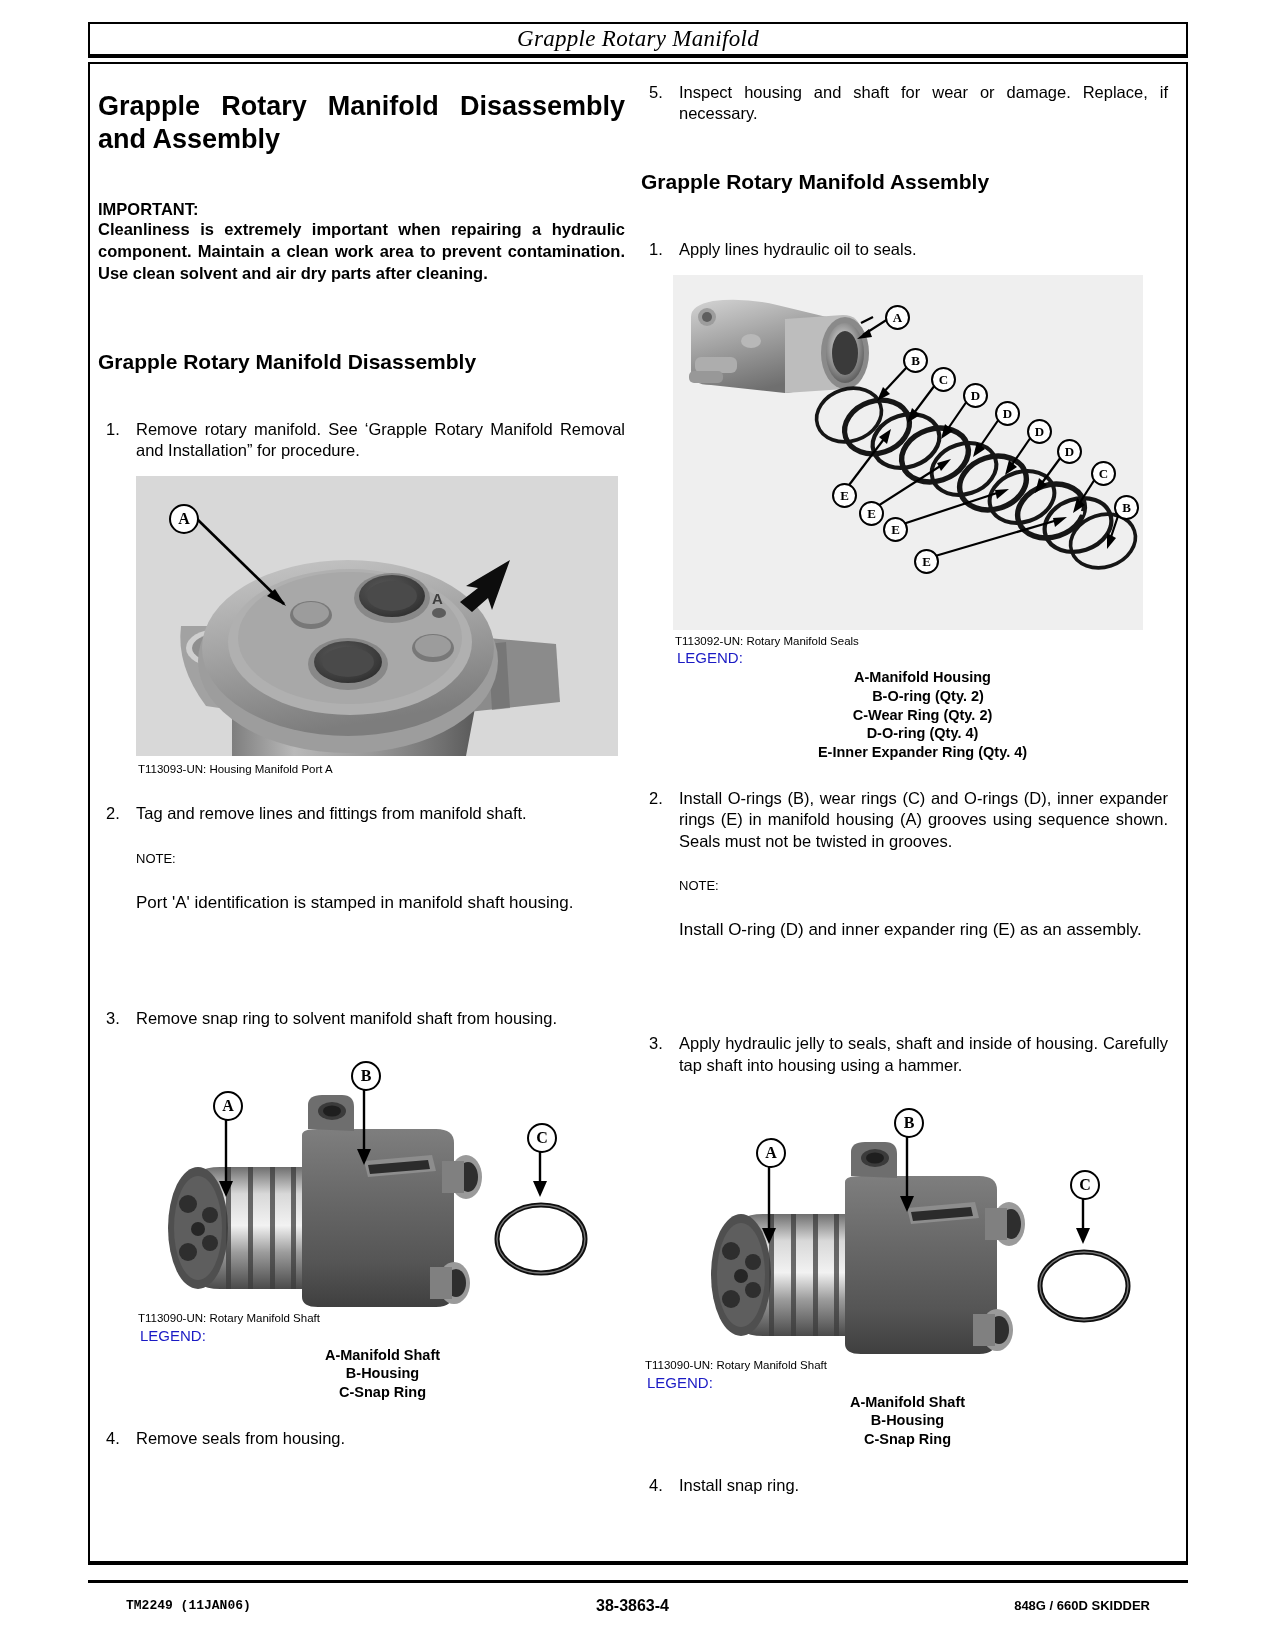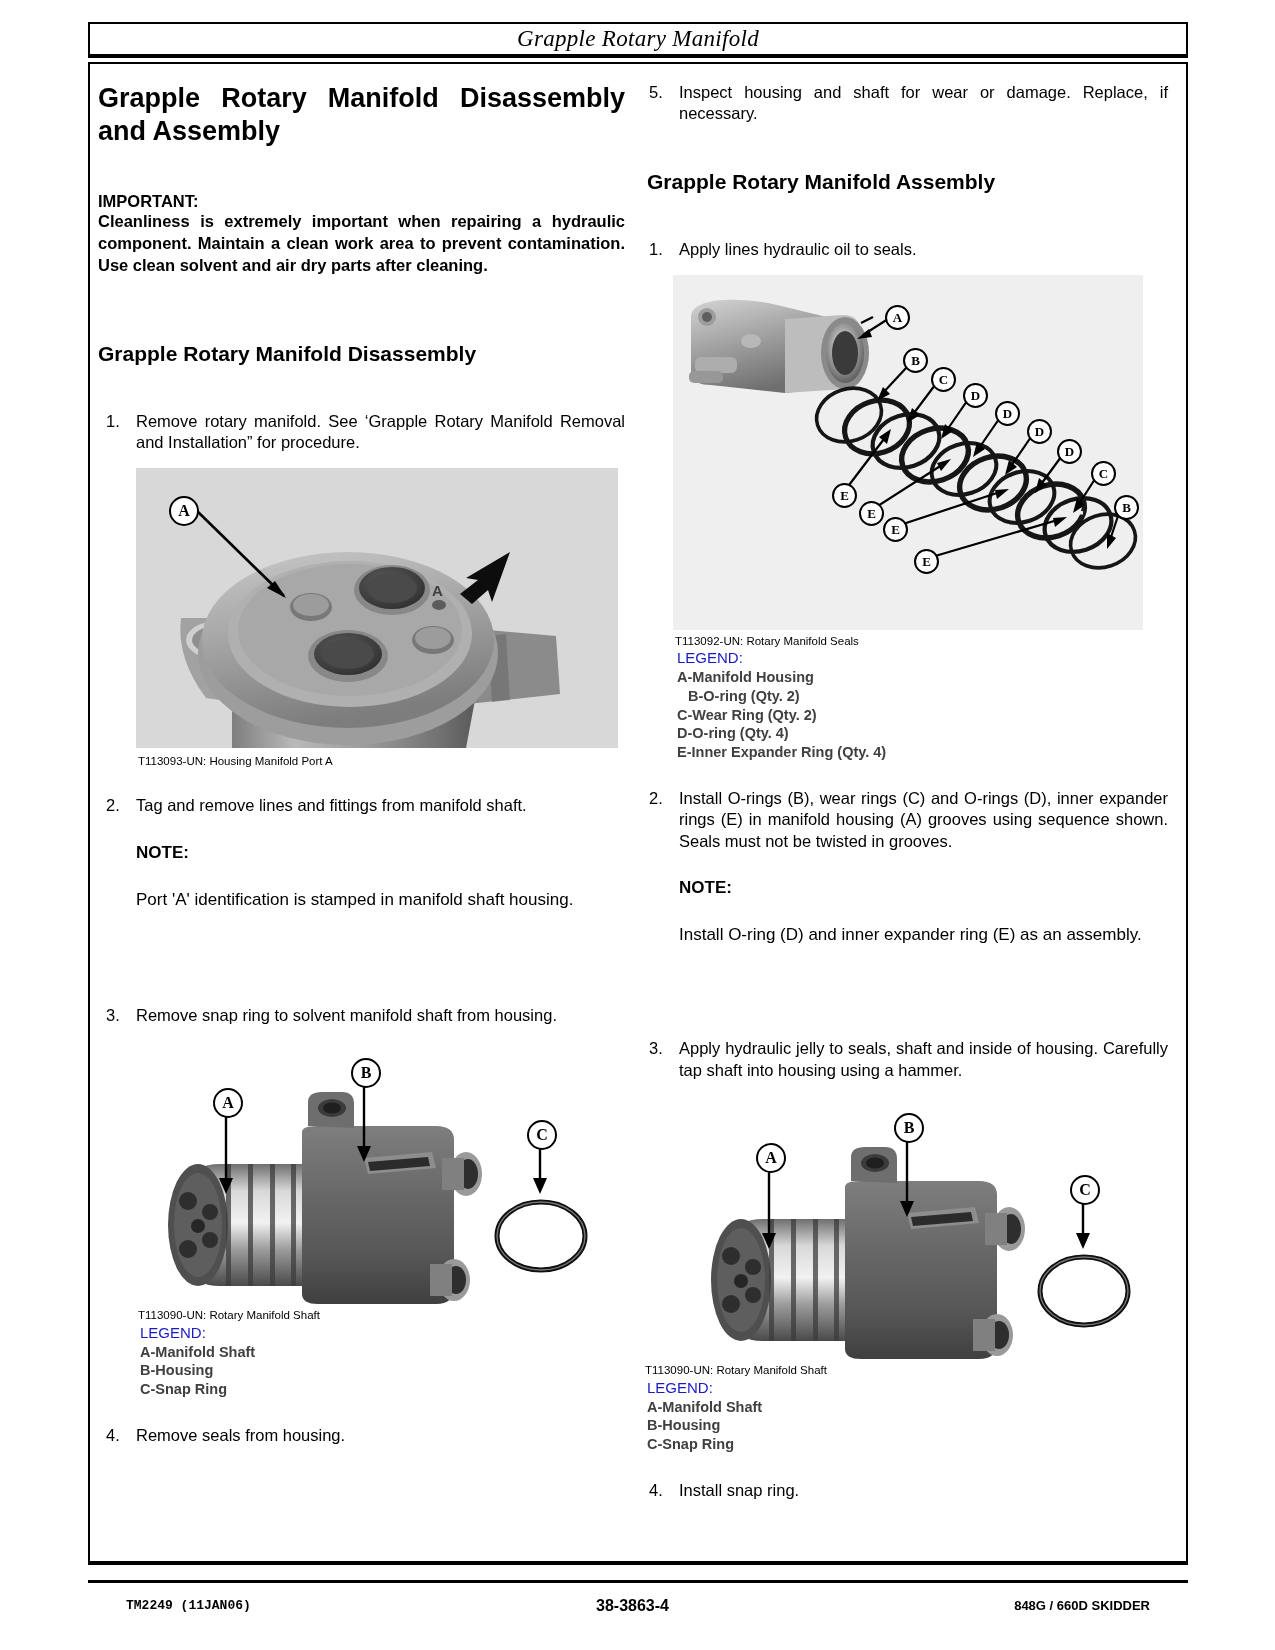--- a/index.html
+++ b/index.html
@@ -81,21 +81,21 @@
     top: 18px;
     width: 527px;
   }
   .col-left  { left: 8px; }
   .col-right { left: 551px; }
 
   
   h1.sec-title {
     font-size: 27px;
     font-weight: bold;
-    margin: 0 0 0 0;
+    margin: 8px 0 0 0;
     line-height: 1.22;
     text-align: justify;
     text-align-last: left;
   }
   h2.sub-title {
     font-size: 21px;
     font-weight: bold;
     margin: 0;
     line-height: 1.25;
   }
@@ -122,23 +122,22 @@
     text-align: left;
     padding-left: 8px;
     box-sizing: border-box;
   }
   .step-text {
     flex: 1 1 auto;
     text-align: justify;
     text-align-last: left;
   }
   .note-label {
-    font-size: 17px;
+    font-size: 13px;
     margin: 0 0 0 38px;
-    font-weight: bold;
   }
   .note-body {
     font-size: 17px;
     margin: 0 0 0 38px;
     line-height: 1.3;
     text-align: justify;
     text-align-last: left;
   }
   .fig-caption {
     font-size: 11.5px;
@@ -147,23 +146,24 @@
   }
   .legend-title {
     font-size: 15px;
     color: #1a1ac4;
     margin: 0;
     line-height: 1.25;
   }
   .legend-item {
     font-size: 14.5px;
     font-weight: bold;
-    color: #404040;
+    color: #000000;
     margin: 0;
     line-height: 1.3;
+    text-align: center;
   }
   .spacer-sm { height: 14px; }
   .spacer-md { height: 26px; }
   .spacer-lg { height: 44px; }
   .spacer-xl { height: 64px; }
 
   
   .figure { position: relative; }
   .fig-img {
     position: relative;
@@ -409,21 +409,21 @@
 
     <div class="col col-right">
 
       <div class="step">
         <div class="step-num">5.</div>
         <div class="step-text">Inspect housing and shaft for wear or damage. Replace, if necessary.</div>
       </div>
 
       <div class="spacer-lg"></div>
 
-      <h2 class="sub-title" style="margin-left:6px;">Grapple Rotary Manifold Assembly</h2>
+      <h2 class="sub-title" style="margin-left:0;">Grapple Rotary Manifold Assembly</h2>
 
       <div class="spacer-lg"></div>
 
       <div class="step">
         <div class="step-num">1.</div>
         <div class="step-text" style="text-align-last:left;">Apply lines hydraulic oil to seals.</div>
       </div>
 
       <div class="spacer-sm"></div>
 

